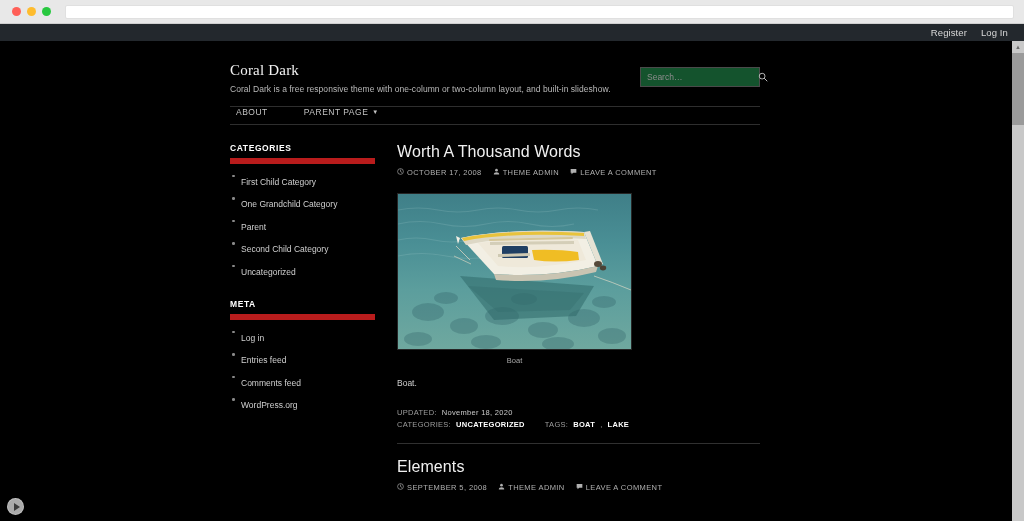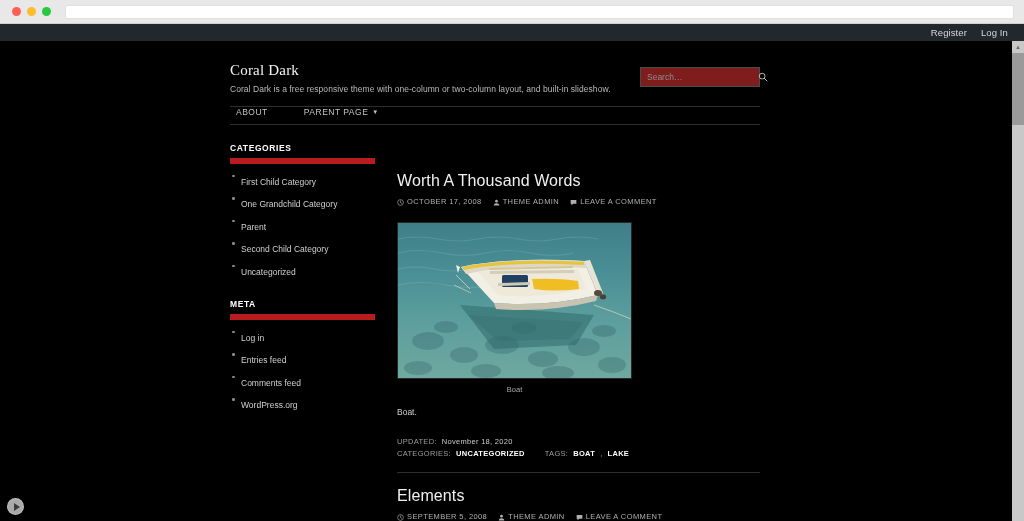--- a/index.html
+++ b/index.html
@@ -88,21 +88,21 @@
   }
   .site-desc {
     font-size: 8.5px; color: #b9b9b9; margin-top: 5px; letter-spacing: .05px;
   }
   .search-form {
     margin-top: 8px;
     width: 120px; height: 20px;
     border: 1px solid #4a4a4a;
     display: flex; align-items: center;
     padding: 0 6px;
-    background: #7f1d1d;
+    background: #14532d;
   }
   .search-input {
     flex: 1; background: transparent; border: none; outline: none;
     color: #9a9a9a; font-size: 8.5px;
     font-family: "Liberation Sans", sans-serif;
   }
   .search-input::placeholder { color: #8d8d8d; }
   .search-btn {
     background: transparent; border: none; cursor: pointer;
     display: flex; align-items: center; padding: 0;
@@ -141,31 +141,31 @@
   }
   .widget li::before {
     content: ""; position: absolute; left: 2px; top: 4px;
     width: 2.5px; height: 2.5px; background: #8a8a8a; border-radius: 50%;
   }
   .widget li a {
     color: #d0d0d0; font-size: 8.5px; text-decoration: none;
   }
 
   
-  .content { flex: 1; min-width: 0; margin-top: 29px; }
+  .content { flex: 1; min-width: 0; }
   .post { }
   .post-title {
     font-size: 16px; color: #f0f0f0; font-weight: 400; letter-spacing: .1px;
   }
   .post-meta {
     margin-top: 7px;
     display: flex; align-items: center; gap: 11px;
     font-size: 7.5px; color: #b0b0b0; letter-spacing: .4px;
   }
-  .meta-item { display: flex; align-items: flex-end; gap: 3px; text-decoration: none; color: #b0b0b0; }
+  .meta-item { display: flex; align-items: flex-start; gap: 3px; text-decoration: none; color: #b0b0b0; }
   .meta-icon { display: inline-flex; align-items: center; }
 
   .post-figure { margin-top: 16px; width: 235px; }
   .figure-frame {
     width: 235px; height: 157px;
     border: 1px solid #262626;
     overflow: hidden;
     position: relative;
     background: #2a6d78;
   }

